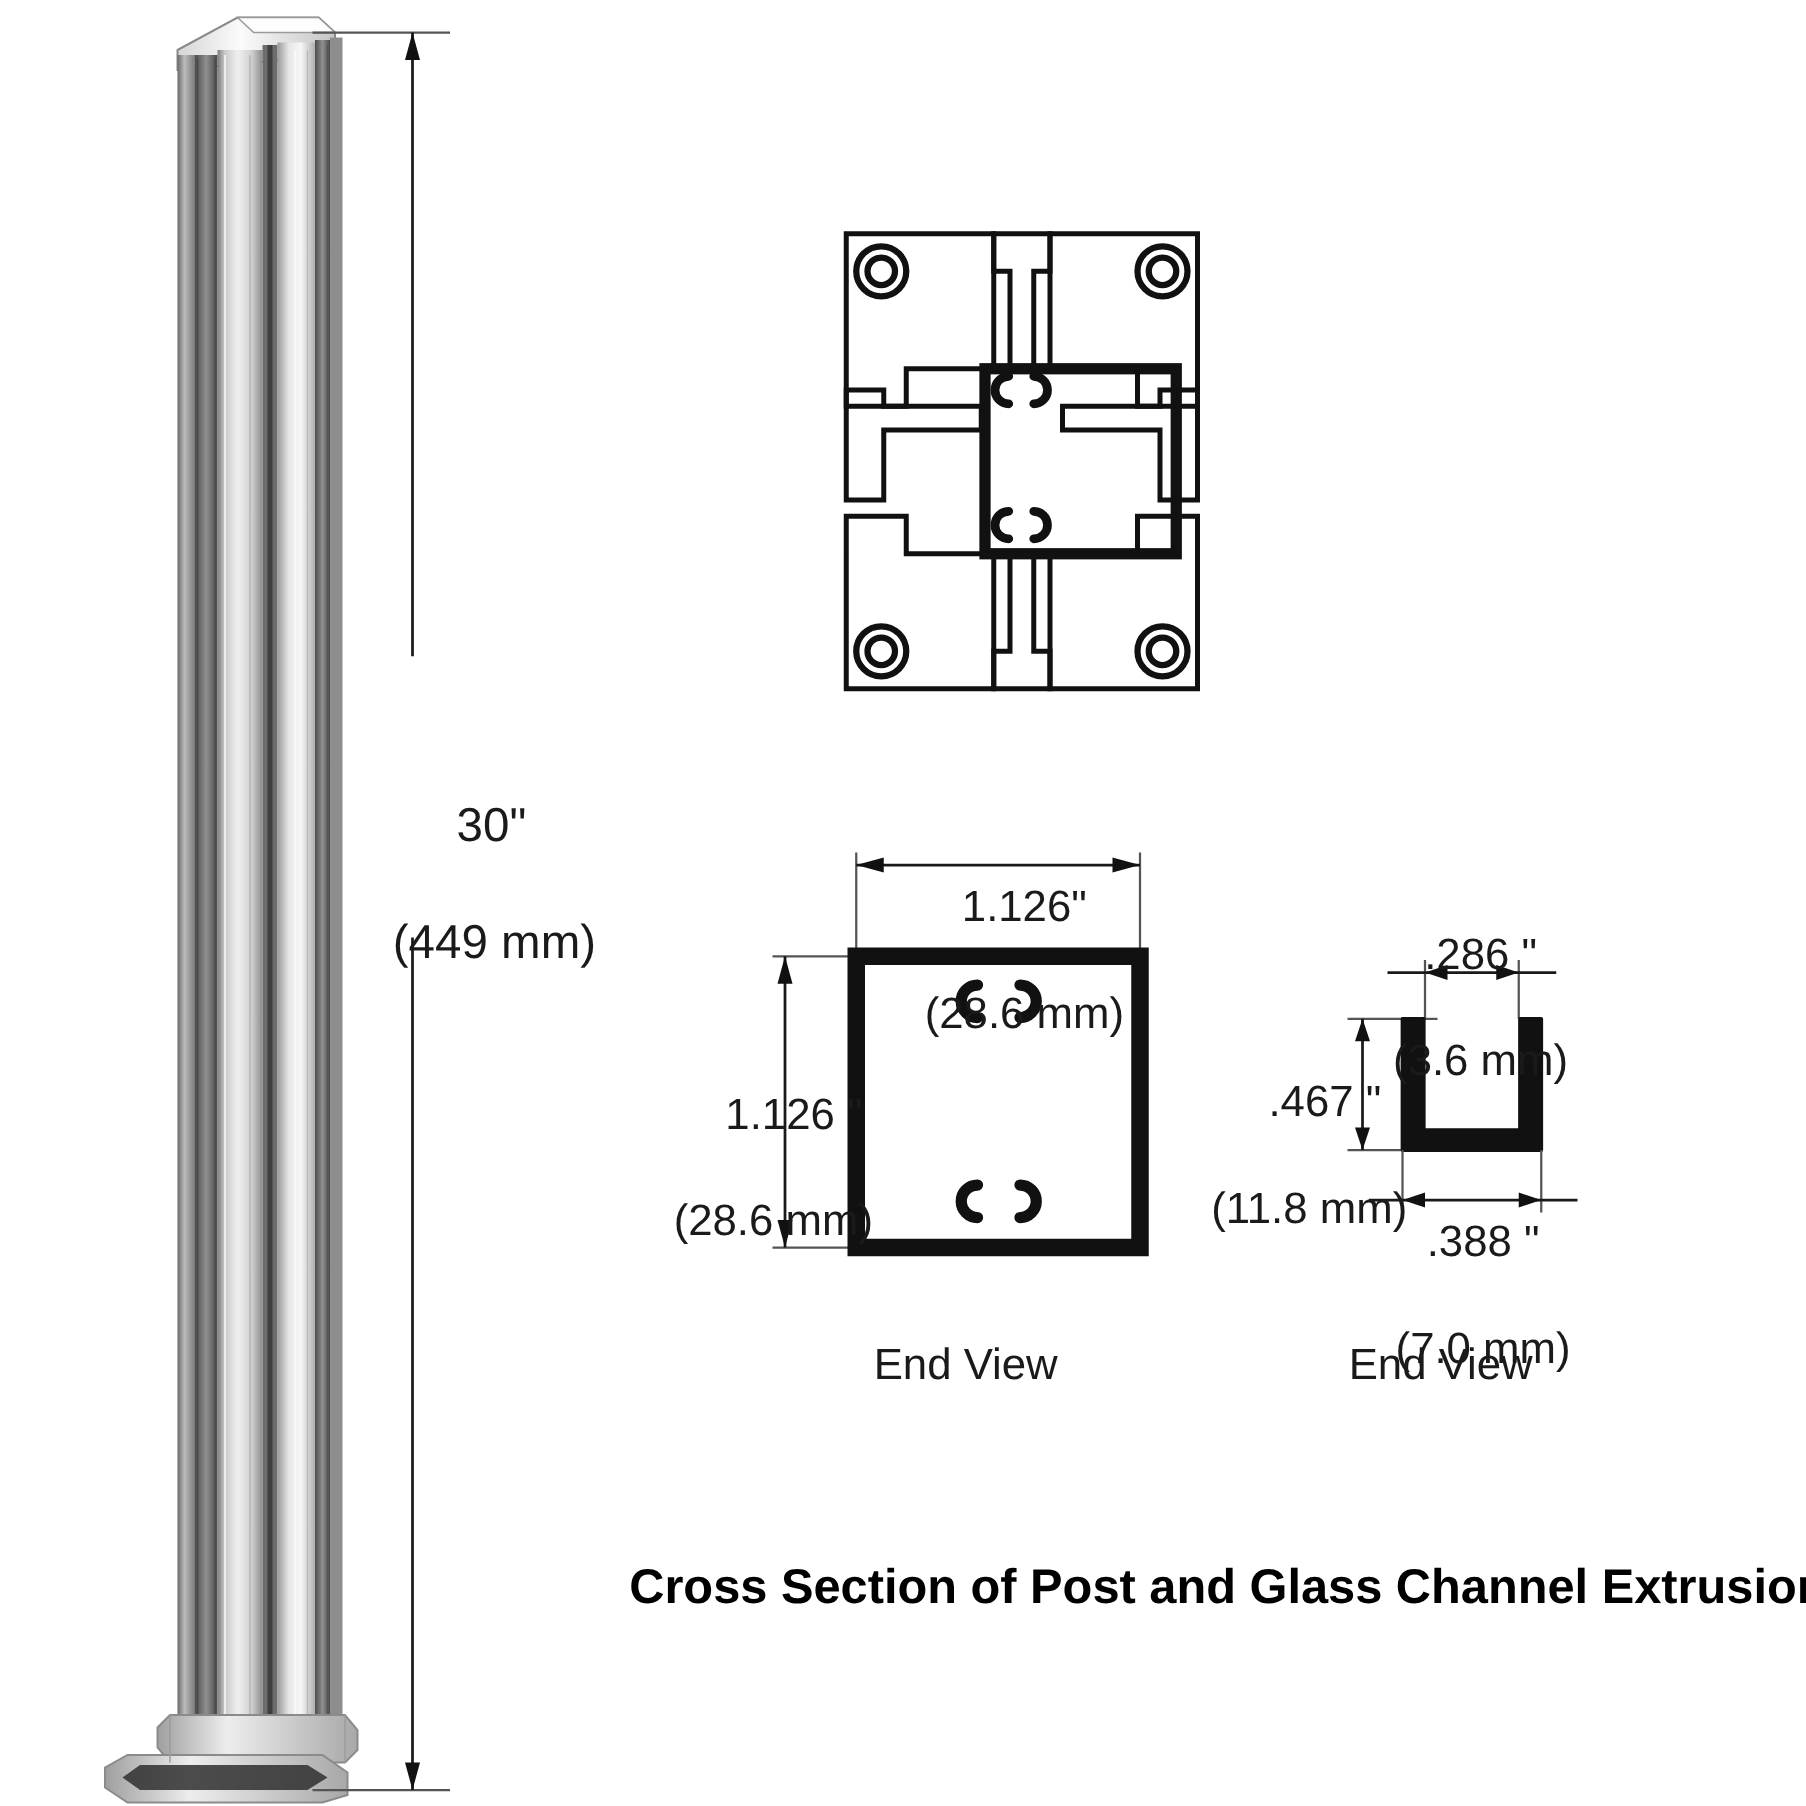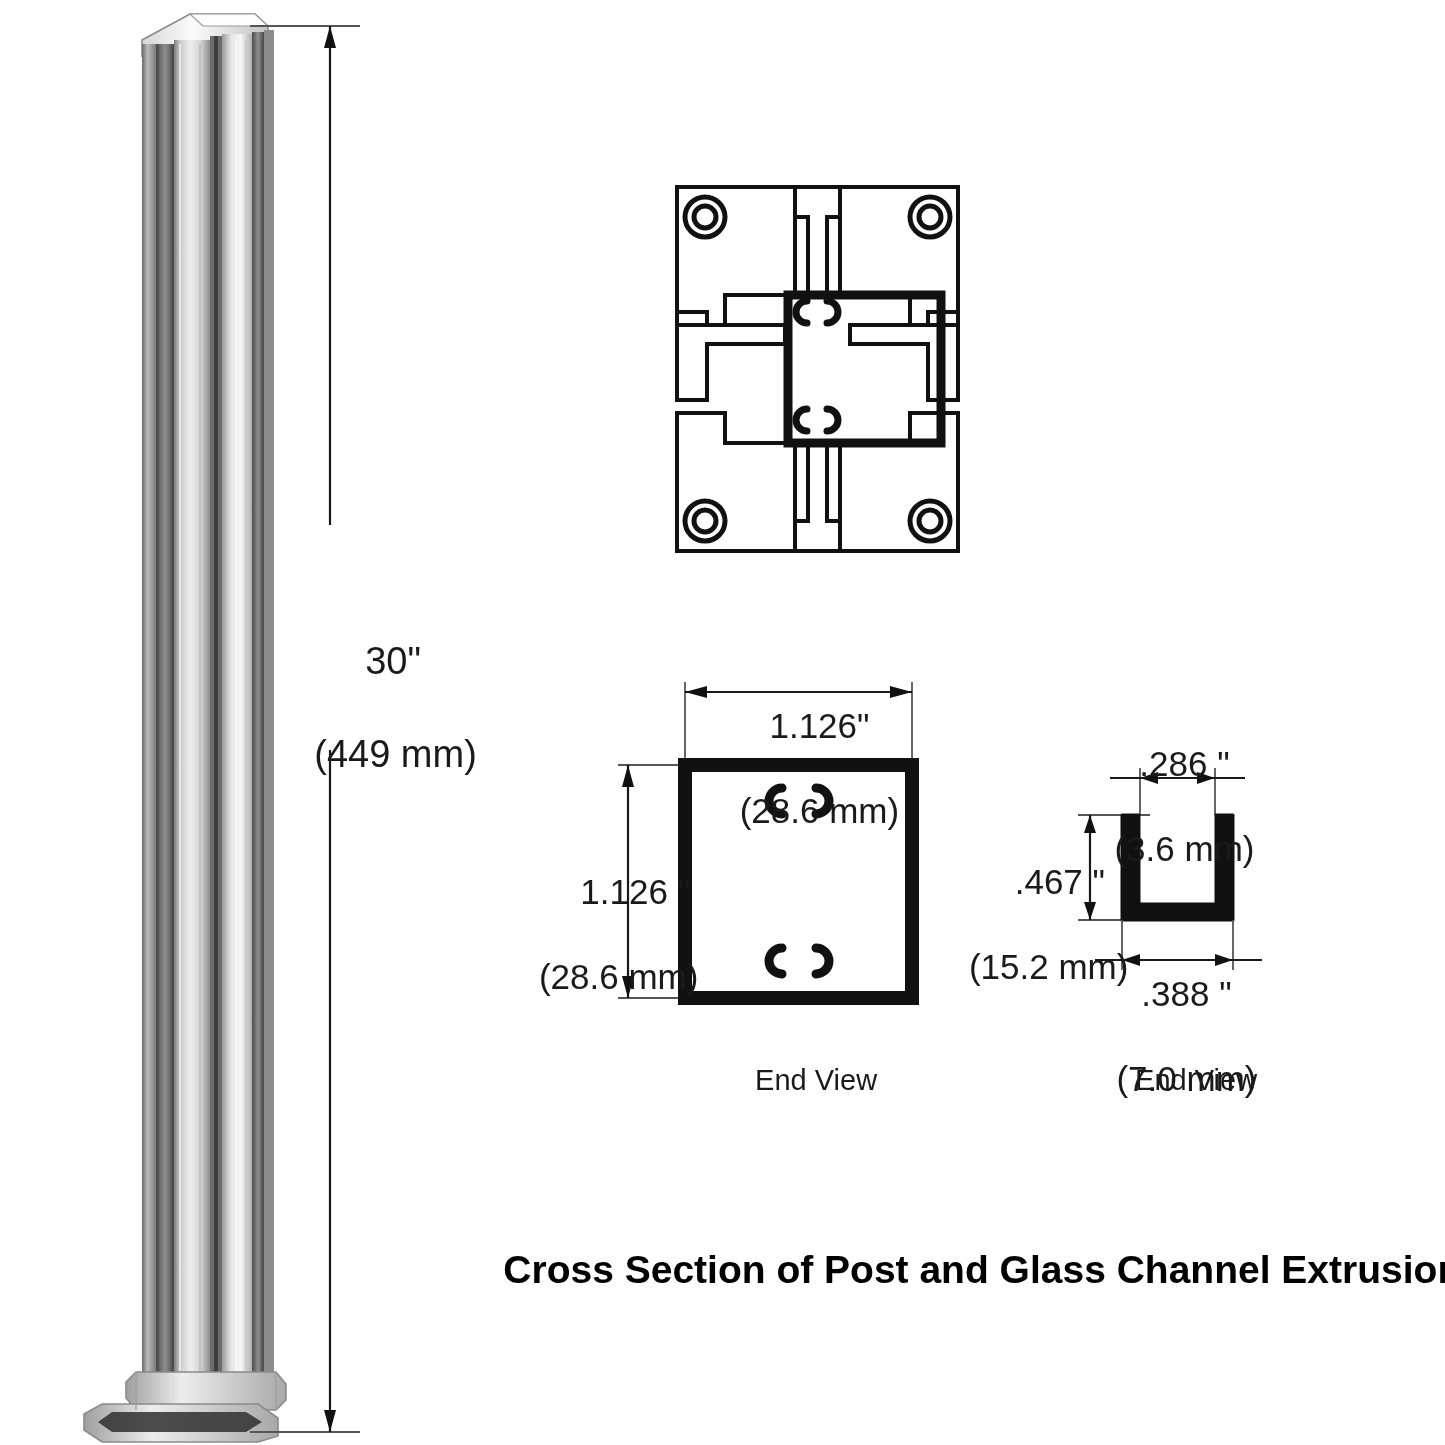--- a/index.html
+++ b/index.html
@@ -28,22 +28,22 @@
     color: #1a1a1a;
   }
   .dim-label {
     font-size: 35px;
     text-align: center;
   }
   .dim-label.big {
     font-size: 38px;
   }
   .view-label {
-    font-size: 29px;
-    text-align: center;
+    font-size: 35px;
+    text-align: left;
   }
   .caption {
     font-size: 39px;
     font-weight: bold;
     text-align: center;
     color: #000;
   }
   svg { display: block; }
   .ln { stroke: #1a1a1a; stroke-width: 2.2; fill: none; }
   .ln-thin { stroke: #555; stroke-width: 1.8; fill: none; }
@@ -248,21 +248,21 @@
     <polygon class="blk" points="233,240 215,234 215,246"></polygon>
   </svg>
 
   <div class="txt dim-label" style="left:1040px; top:700px; width:250px;">
     <span>.286 "</span><br>
     <span>(3.6 mm)</span>
   </div>
 
   <div class="txt dim-label" style="left:930px; top:818px; width:175px; text-align:right;">
     <span>.467 "</span><br>
-    <span>(15.2 mm)</span>
+    <span>(11.8 mm)</span>
   </div>
 
   <div class="txt dim-label" style="left:1042px; top:930px; width:250px;">
     <span>.388 "</span><br>
     <span>(7.0 mm)</span>
   </div>
 
   <div class="txt view-label" style="left:1040px; top:1028px; width:280px;">
     <span>End View</span>
   </div>

